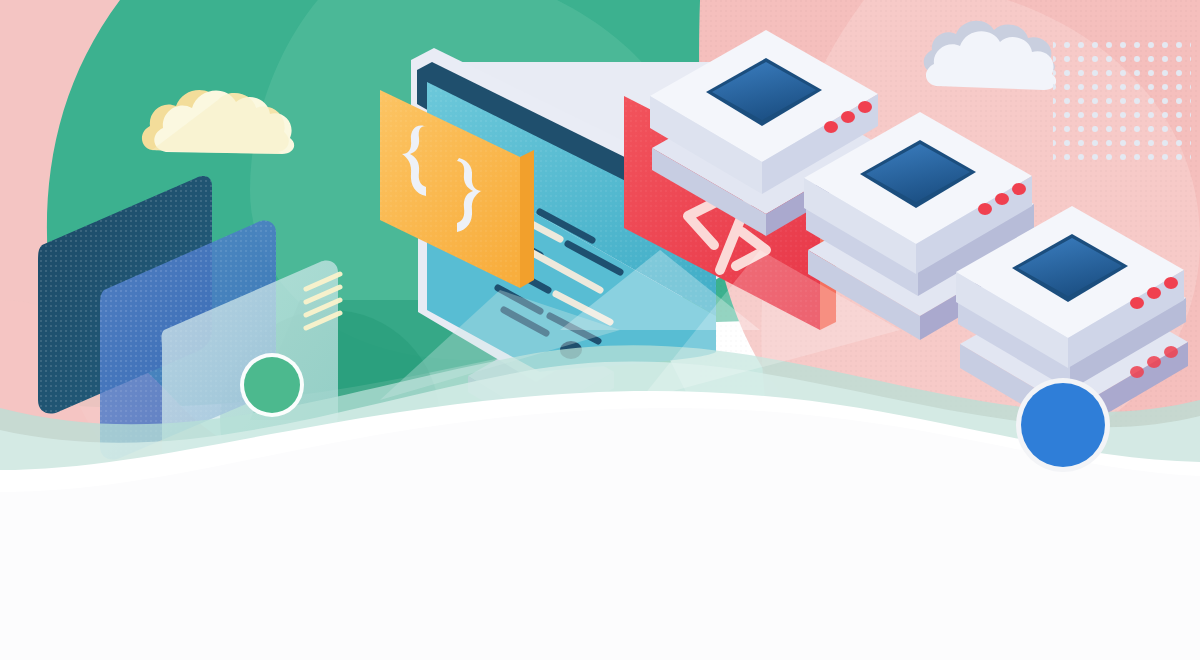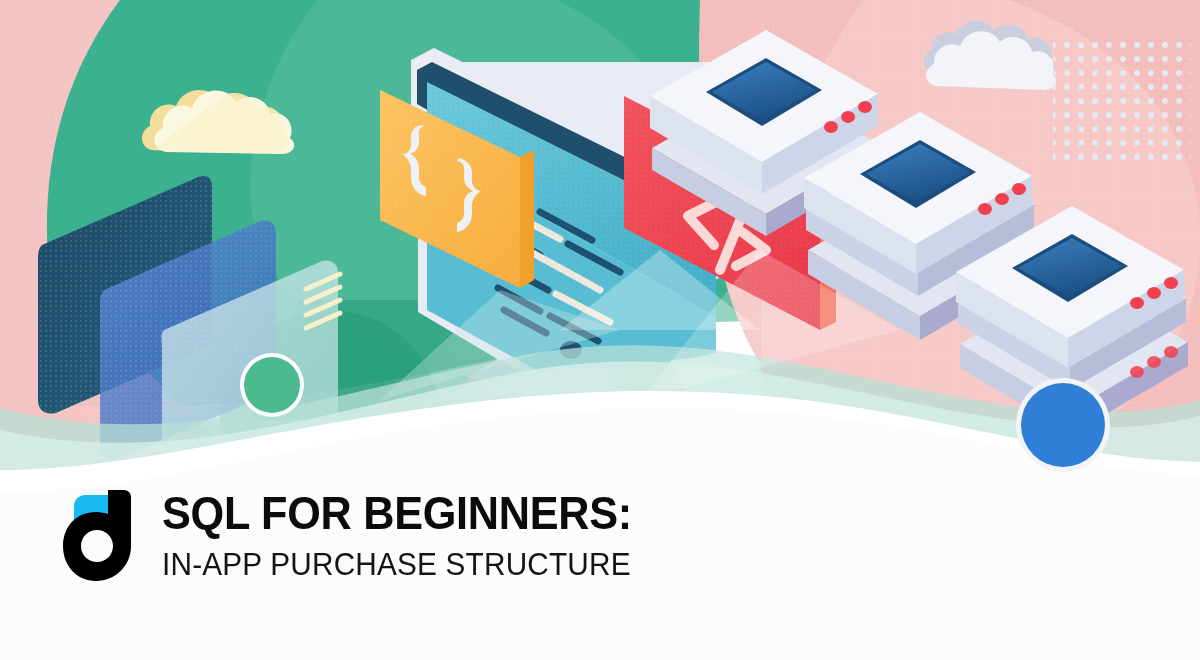--- a/index.html
+++ b/index.html
@@ -309,35 +309,14 @@
 
       <circle cx="272" cy="385" r="32" fill="#ffffff" opacity="0.95"></circle>
       <circle cx="272" cy="385" r="28" fill="#4cb98e"></circle>
 
       <circle cx="1063" cy="425" r="47" fill="#f3f4f7"></circle>
       <circle cx="1063" cy="425" r="42" fill="#2f7ed8"></circle>
 
     </g>
   </svg>
 
-  <div class="footer-bar">
-    <div class="brand-row">
-
-      <div class="logo-mark">
-        <svg width="78" height="96" viewBox="0 0 78 96" xmlns="http://www.w3.org/2000/svg">
-          <path d="M12,18 C12,12 17,7 23,7 L46,7 L46,30 C38,26 23,30 12,44 Z" fill="#18b9f0"></path>
-          <path d="M46,2 L62,2 C66,2 69,5 69,9 L69,58
-                   C69,78 53,93 34,93 C15,93 1,78 1,58
-                   C1,38 15,24 34,24 C39,24 43,25 46,26 Z
-                   M35,42 C26,42 19,49 19,58 C19,67 26,74 35,74
-                   C44,74 51,67 51,58 C51,49 44,42 35,42 Z" fill="#000000" fill-rule="evenodd"></path>
-        </svg>
-      </div>
-
-      <div class="title-block">
-        <h1 class="headline">SQL FOR BEGINNERS:</h1>
-        <h2 class="subheadline">IN-APP PURCHASE STRUCTURE</h2>
-      </div>
-
-    </div>
-  </div>
 
 </div>
 
 </body></html>

